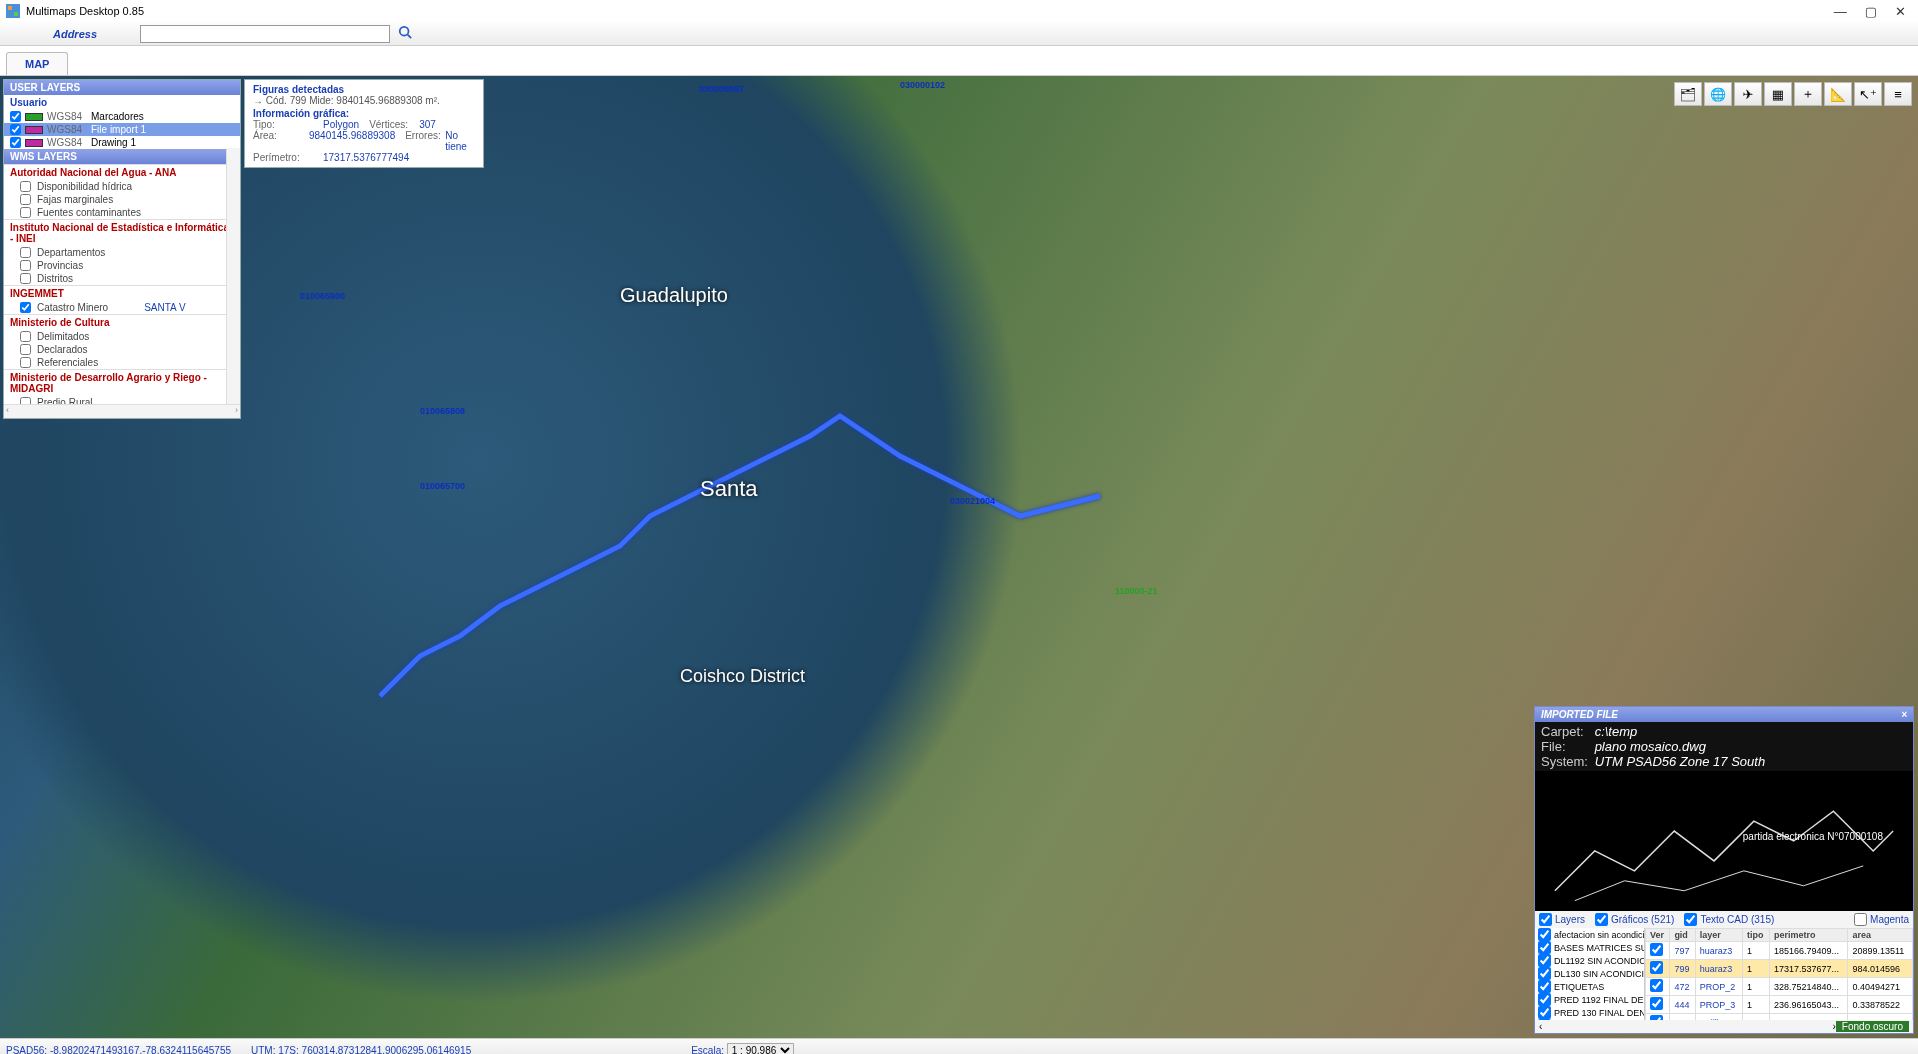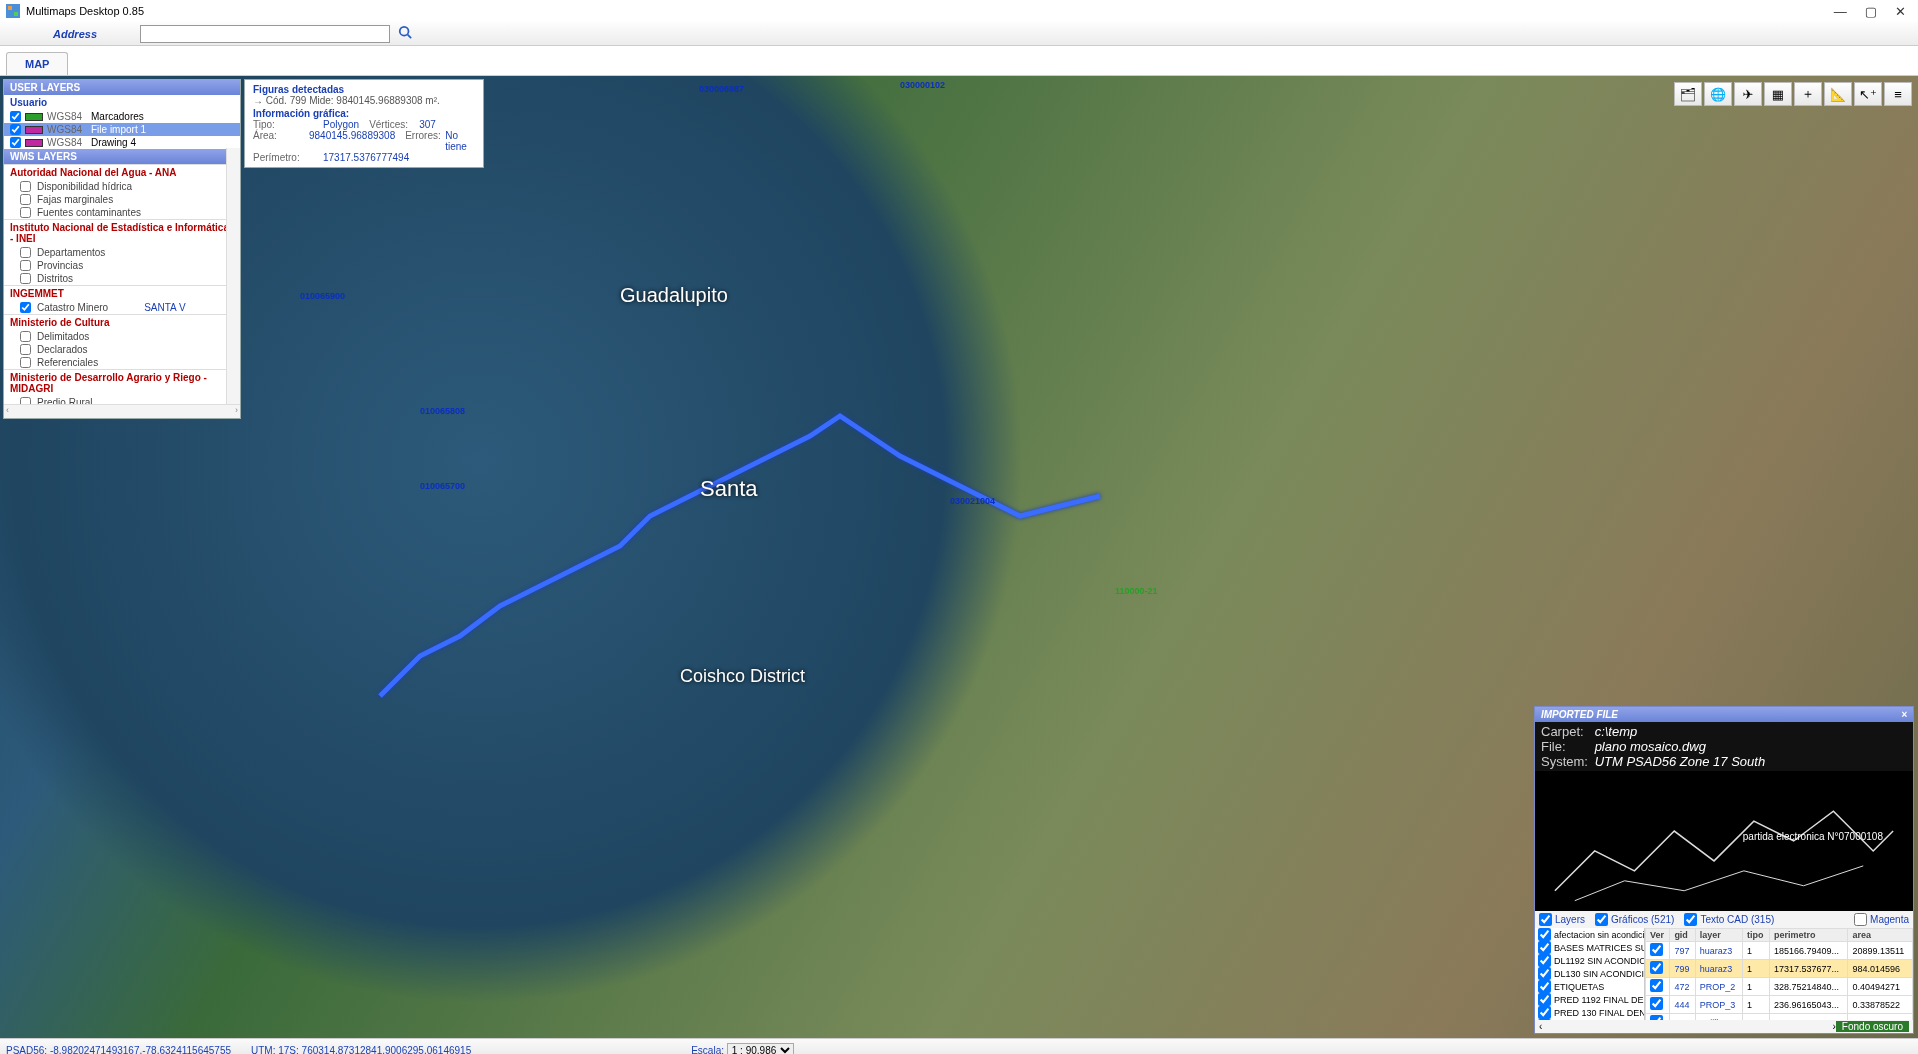--- a/index.html
+++ b/index.html
@@ -161,21 +161,21 @@
         <div class="layer-row selected">
           <input type="checkbox" checked="" style="">
     <span class="color-sw" style="background:#c02aa0"></span>
     <span class="col-crs">WGS84</span>
     <span class="col-name">File import 1</span>
         </div>
         <div class="layer-row">
           <input type="checkbox" checked="" style="">
     <span class="color-sw" style="background:#c02aa0"></span>
     <span class="col-crs">WGS84</span>
-    <span class="col-name">Drawing 4</span>
+    <span class="col-name">Drawing 1</span>
         </div>
       </div>
     <div class="panel-header">WMS LAYERS</div>
     <div id="wms-groups" style="position:relative; max-height:240px; overflow:hidden;">
         <div class="wms-group">Autoridad Nacional del Agua - ANA</div>
         <div class="wms-item">
           <input type="checkbox" style="">
           <span>Disponibilidad hídrica</span>
         </div>
         <div class="wms-item">

